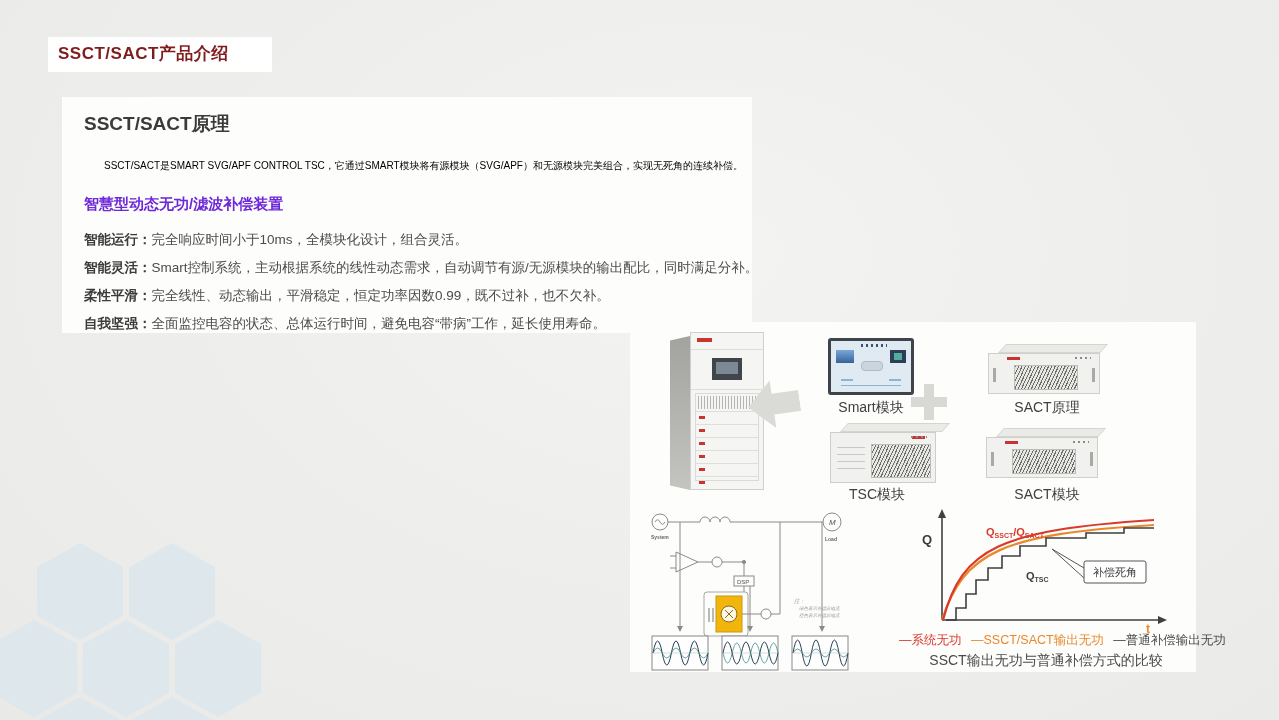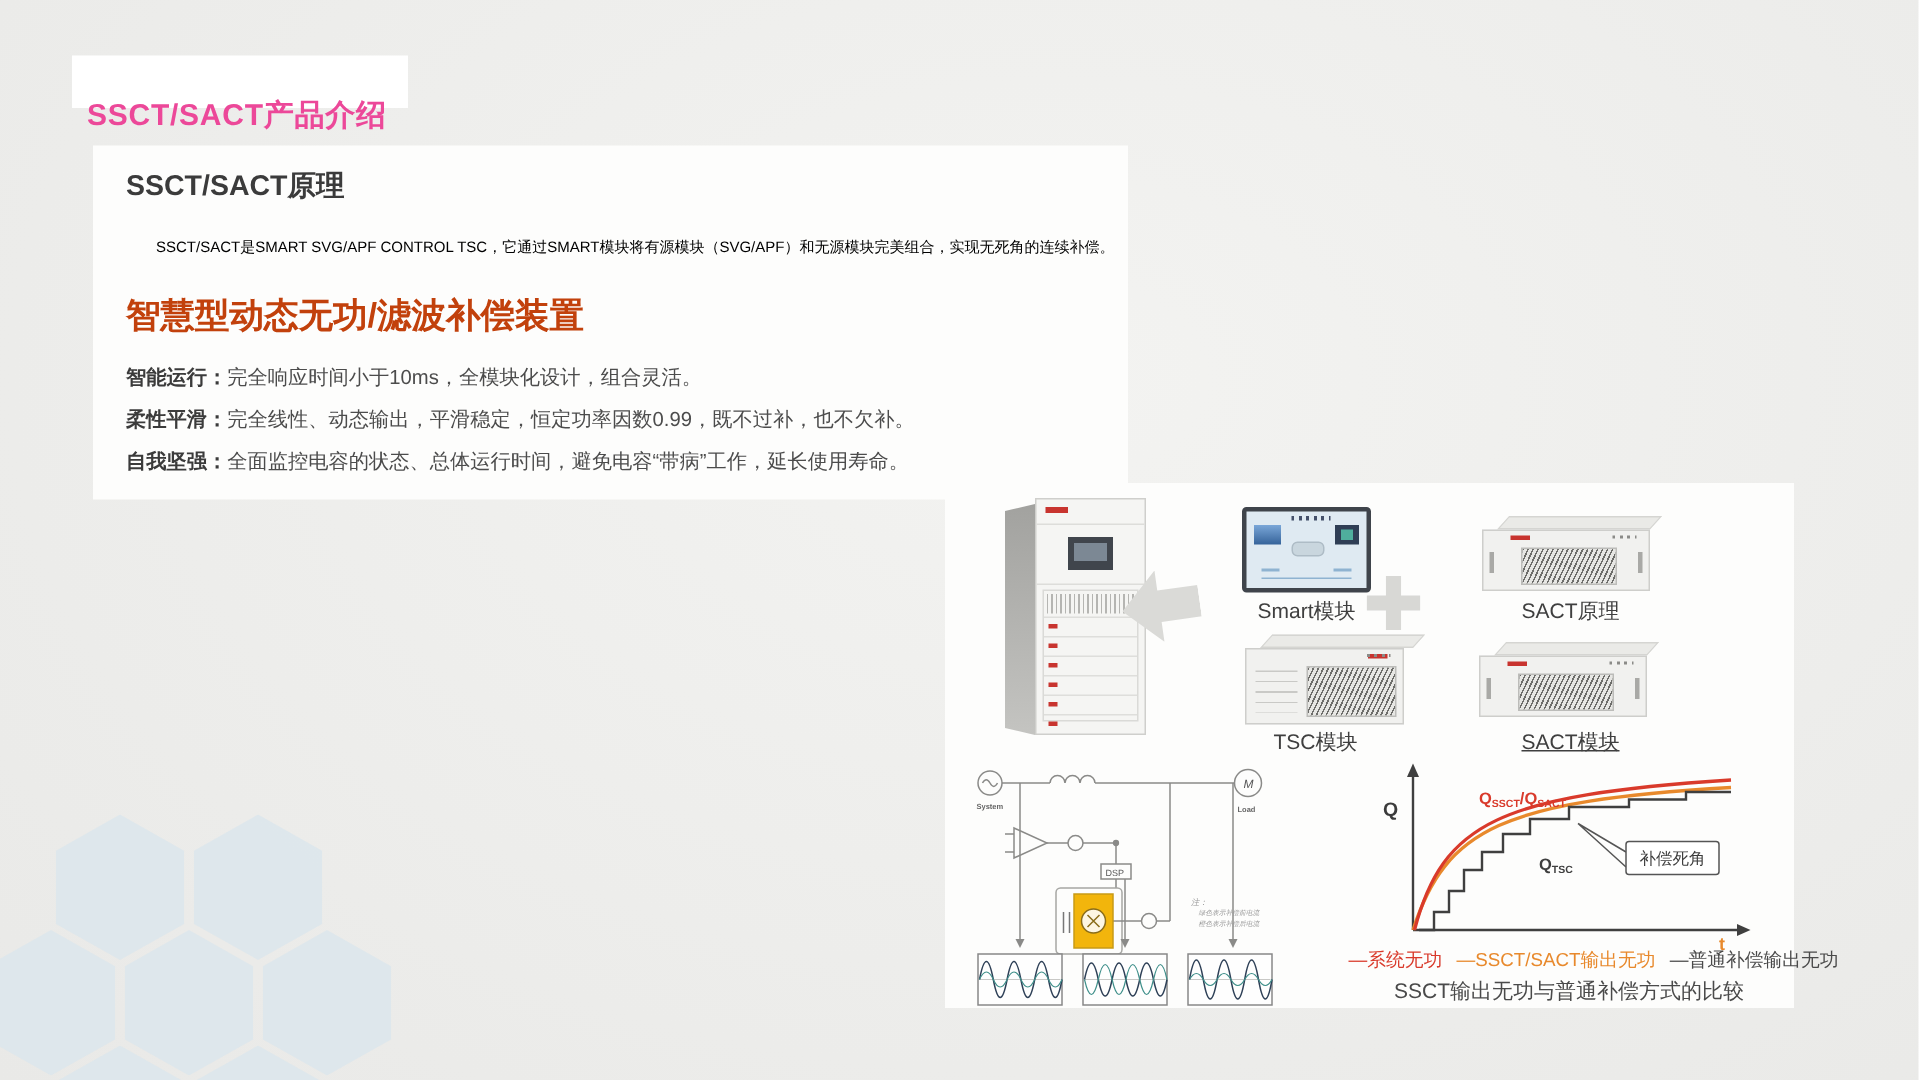--- a/index.html
+++ b/index.html
@@ -7,27 +7,27 @@
     width:1279px;height:720px;position:relative;overflow:hidden;
     background:radial-gradient(ellipse at 55% 35%, #f3f3f1 0%, #ececea 70%, #e9e9e7 100%);
     font-family:"Liberation Sans", sans-serif;
     color:#4c4c4c;
   }
   
   .hex{position:absolute;width:86px;height:97px;background:#dce6ec;
        clip-path:polygon(50% 0,100% 25%,100% 75%,50% 100%,0 75%,0 25%);opacity:.85;}
   
   .title-chip{position:absolute;left:48px;top:37px;width:224px;height:35px;background:#ffffff;}
-  .title-chip span{display:block;padding:5px 0 0 10px;font-size:20px;font-weight:bold;color:#ec4899;letter-spacing:.5px;margin-top:21px;}
+  .title-chip span{display:block;padding:5px 0 0 10px;font-size:17px;font-weight:bold;color:#7f1d1d;letter-spacing:.5px;}
   
   .panel{background:#fdfdfc;position:absolute;}
   .panel-text{left:62px;top:97px;width:690px;height:236px;box-sizing:border-box;padding-top:8px;}
   .panel-text h1{margin:6px 0 0 22px;font-size:19px;font-weight:bold;color:#3b3b3b;}
   .panel-text p{margin:14px 6px 0 22px;font-size:10px;line-height:30px;text-indent:2em;color:#000000;}
-  .panel-text h2{margin:14px 0 0 22px;font-size:23px;font-weight:bold;color:#c2410c;}
+  .panel-text h2{margin:14px 0 0 22px;font-size:15px;font-weight:bold;color:#6d28d9;}
   .features{margin:12px 0 0 22px;}
   .feature-row{font-size:13.5px;line-height:28px;white-space:nowrap;color:#4c4c4c;}
   .feature-row b{color:#3b3b3b;}
   
   .panel-figures{left:630px;top:322px;width:566px;height:350px;}
   .abs{position:absolute;}
   .mod-label{position:absolute;font-size:14px;color:#3f3f3f;text-align:center;width:110px;}
   
   .cabinet{left:40px;top:10px;width:96px;height:162px;}
   .cab-side{position:absolute;left:0;top:4px;width:20px;height:154px;
@@ -98,20 +98,21 @@
 <div class="title-chip">
   <span>SSCT/SACT产品介绍</span>
 </div>
 
 <div class="panel panel-text">
   <h1>SSCT/SACT原理</h1>
   <p>SSCT/SACT是SMART SVG/APF CONTROL TSC，它通过SMART模块将有源模块（SVG/APF）和无源模块完美组合，实现无死角的连续补偿。</p>
   <h2>智慧型动态无功/滤波补偿装置</h2>
   <div class="features">
     <div class="feature-row"><b>智能运行：</b><span>完全响应时间小于10ms，全模块化设计，组合灵活。</span></div>
+    <div class="feature-row"><b>智能灵活：</b><span>Smart控制系统，主动根据系统的线性动态需求，自动调节有源/无源模块的输出配比，同时满足分补。</span></div>
     <div class="feature-row"><b>柔性平滑：</b><span>完全线性、动态输出，平滑稳定，恒定功率因数0.99，既不过补，也不欠补。</span></div>
     <div class="feature-row"><b>自我坚强：</b><span>全面监控电容的状态、总体运行时间，避免电容“带病”工作，延长使用寿命。</span></div>
   </div>
 </div>
 
 <div class="panel panel-figures">
 
   <div class="abs cabinet">
     <div class="cab-side"></div>
     <div class="cab-front">
@@ -187,21 +188,21 @@
   <div class="abs rack" style="left:356px;top:106px;">
     <div class="rack-top"></div>
     <div class="rack-front">
       <div class="rack-logo"></div>
       <div class="rack-dots"></div>
       <div class="rack-vent"></div>
       <div class="rack-handle" style="left:4px;"></div>
       <div class="rack-handle" style="right:4px;"></div>
     </div>
   </div>
-  <div class="mod-label" style="left:362px;top:164px;text-decoration:underline;">SACT模块</div>
+  <div class="mod-label" style="left:362px;top:164px;">SACT模块</div>
 
   <svg class="abs" style="left:18px;top:186px;" width="210" height="164" viewBox="0 0 210 164">
     <g stroke="#8a8a88" stroke-width="1" fill="none">
       <circle cx="12" cy="14" r="8"></circle>
       <path d="M7,14 q2.5,-4.5 5,0 q2.5,4.5 5,0"></path>
       <path d="M20,14 H52"></path>
       <path d="M52,14 a5,5 0 0 1 10,0 a5,5 0 0 1 10,0 a5,5 0 0 1 10,0"></path>
       <path d="M82,14 H175"></path>
       <circle cx="184" cy="14" r="9"></circle>
       <path d="M32,14 V122"></path>

